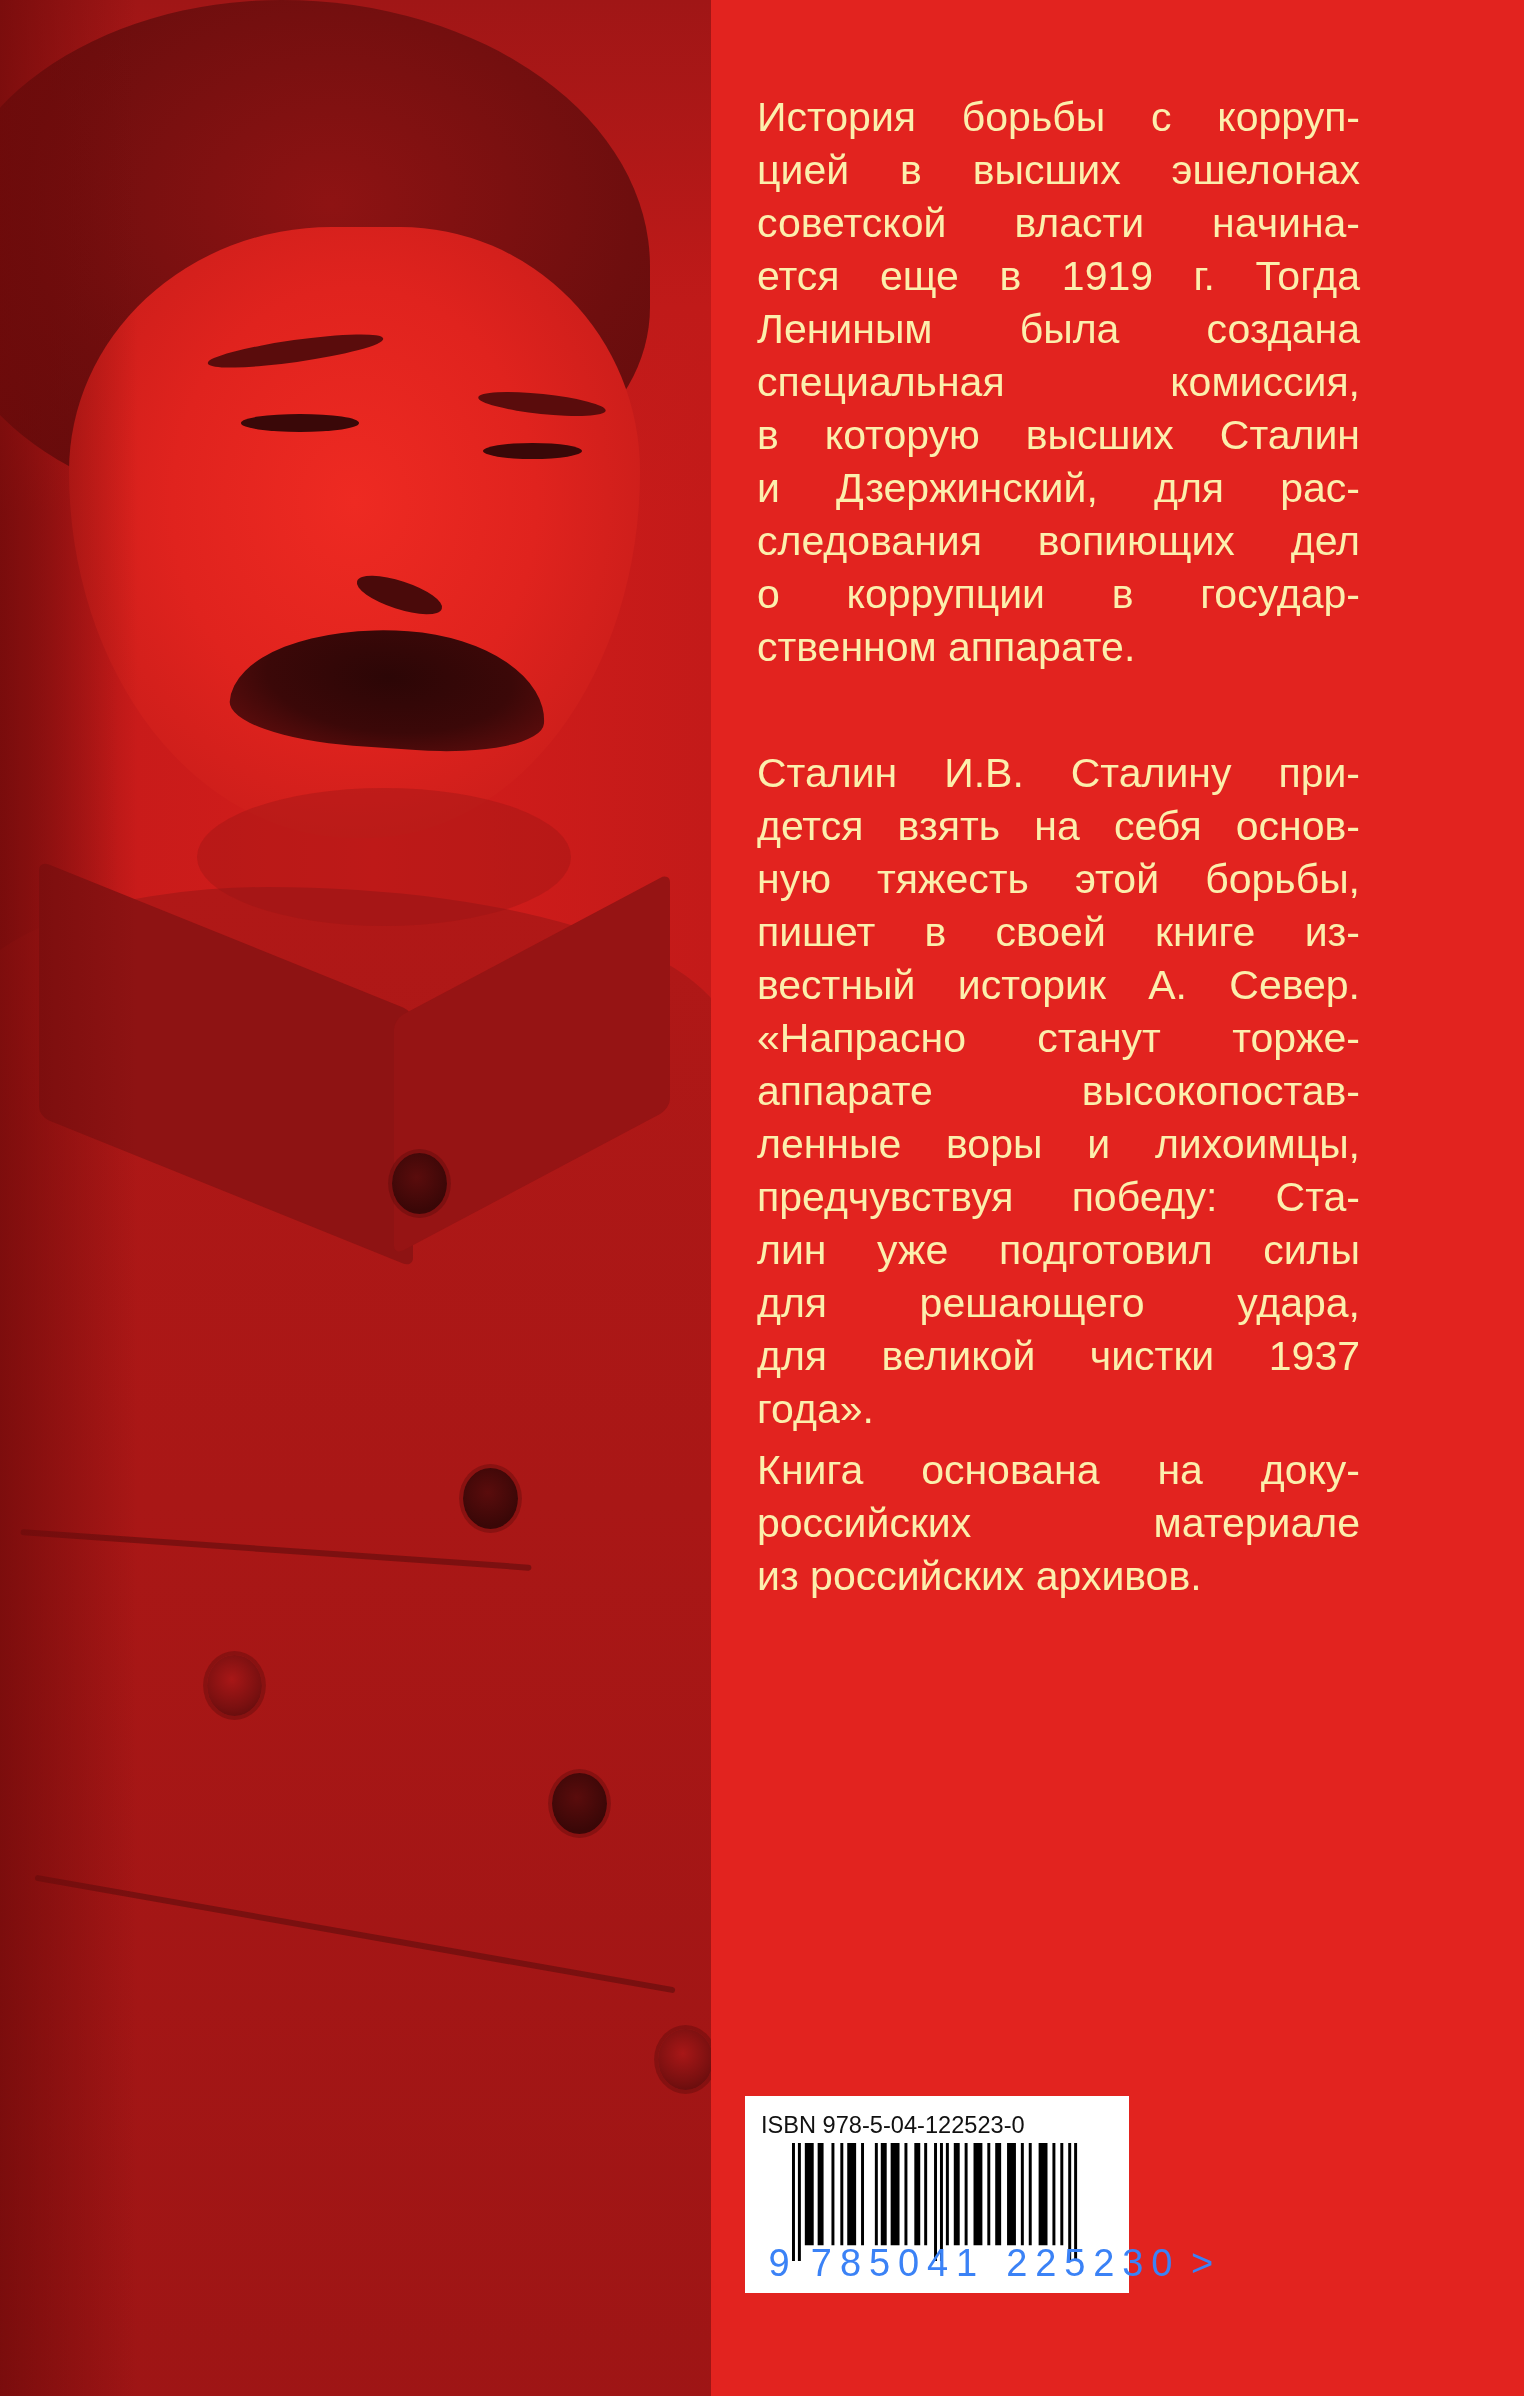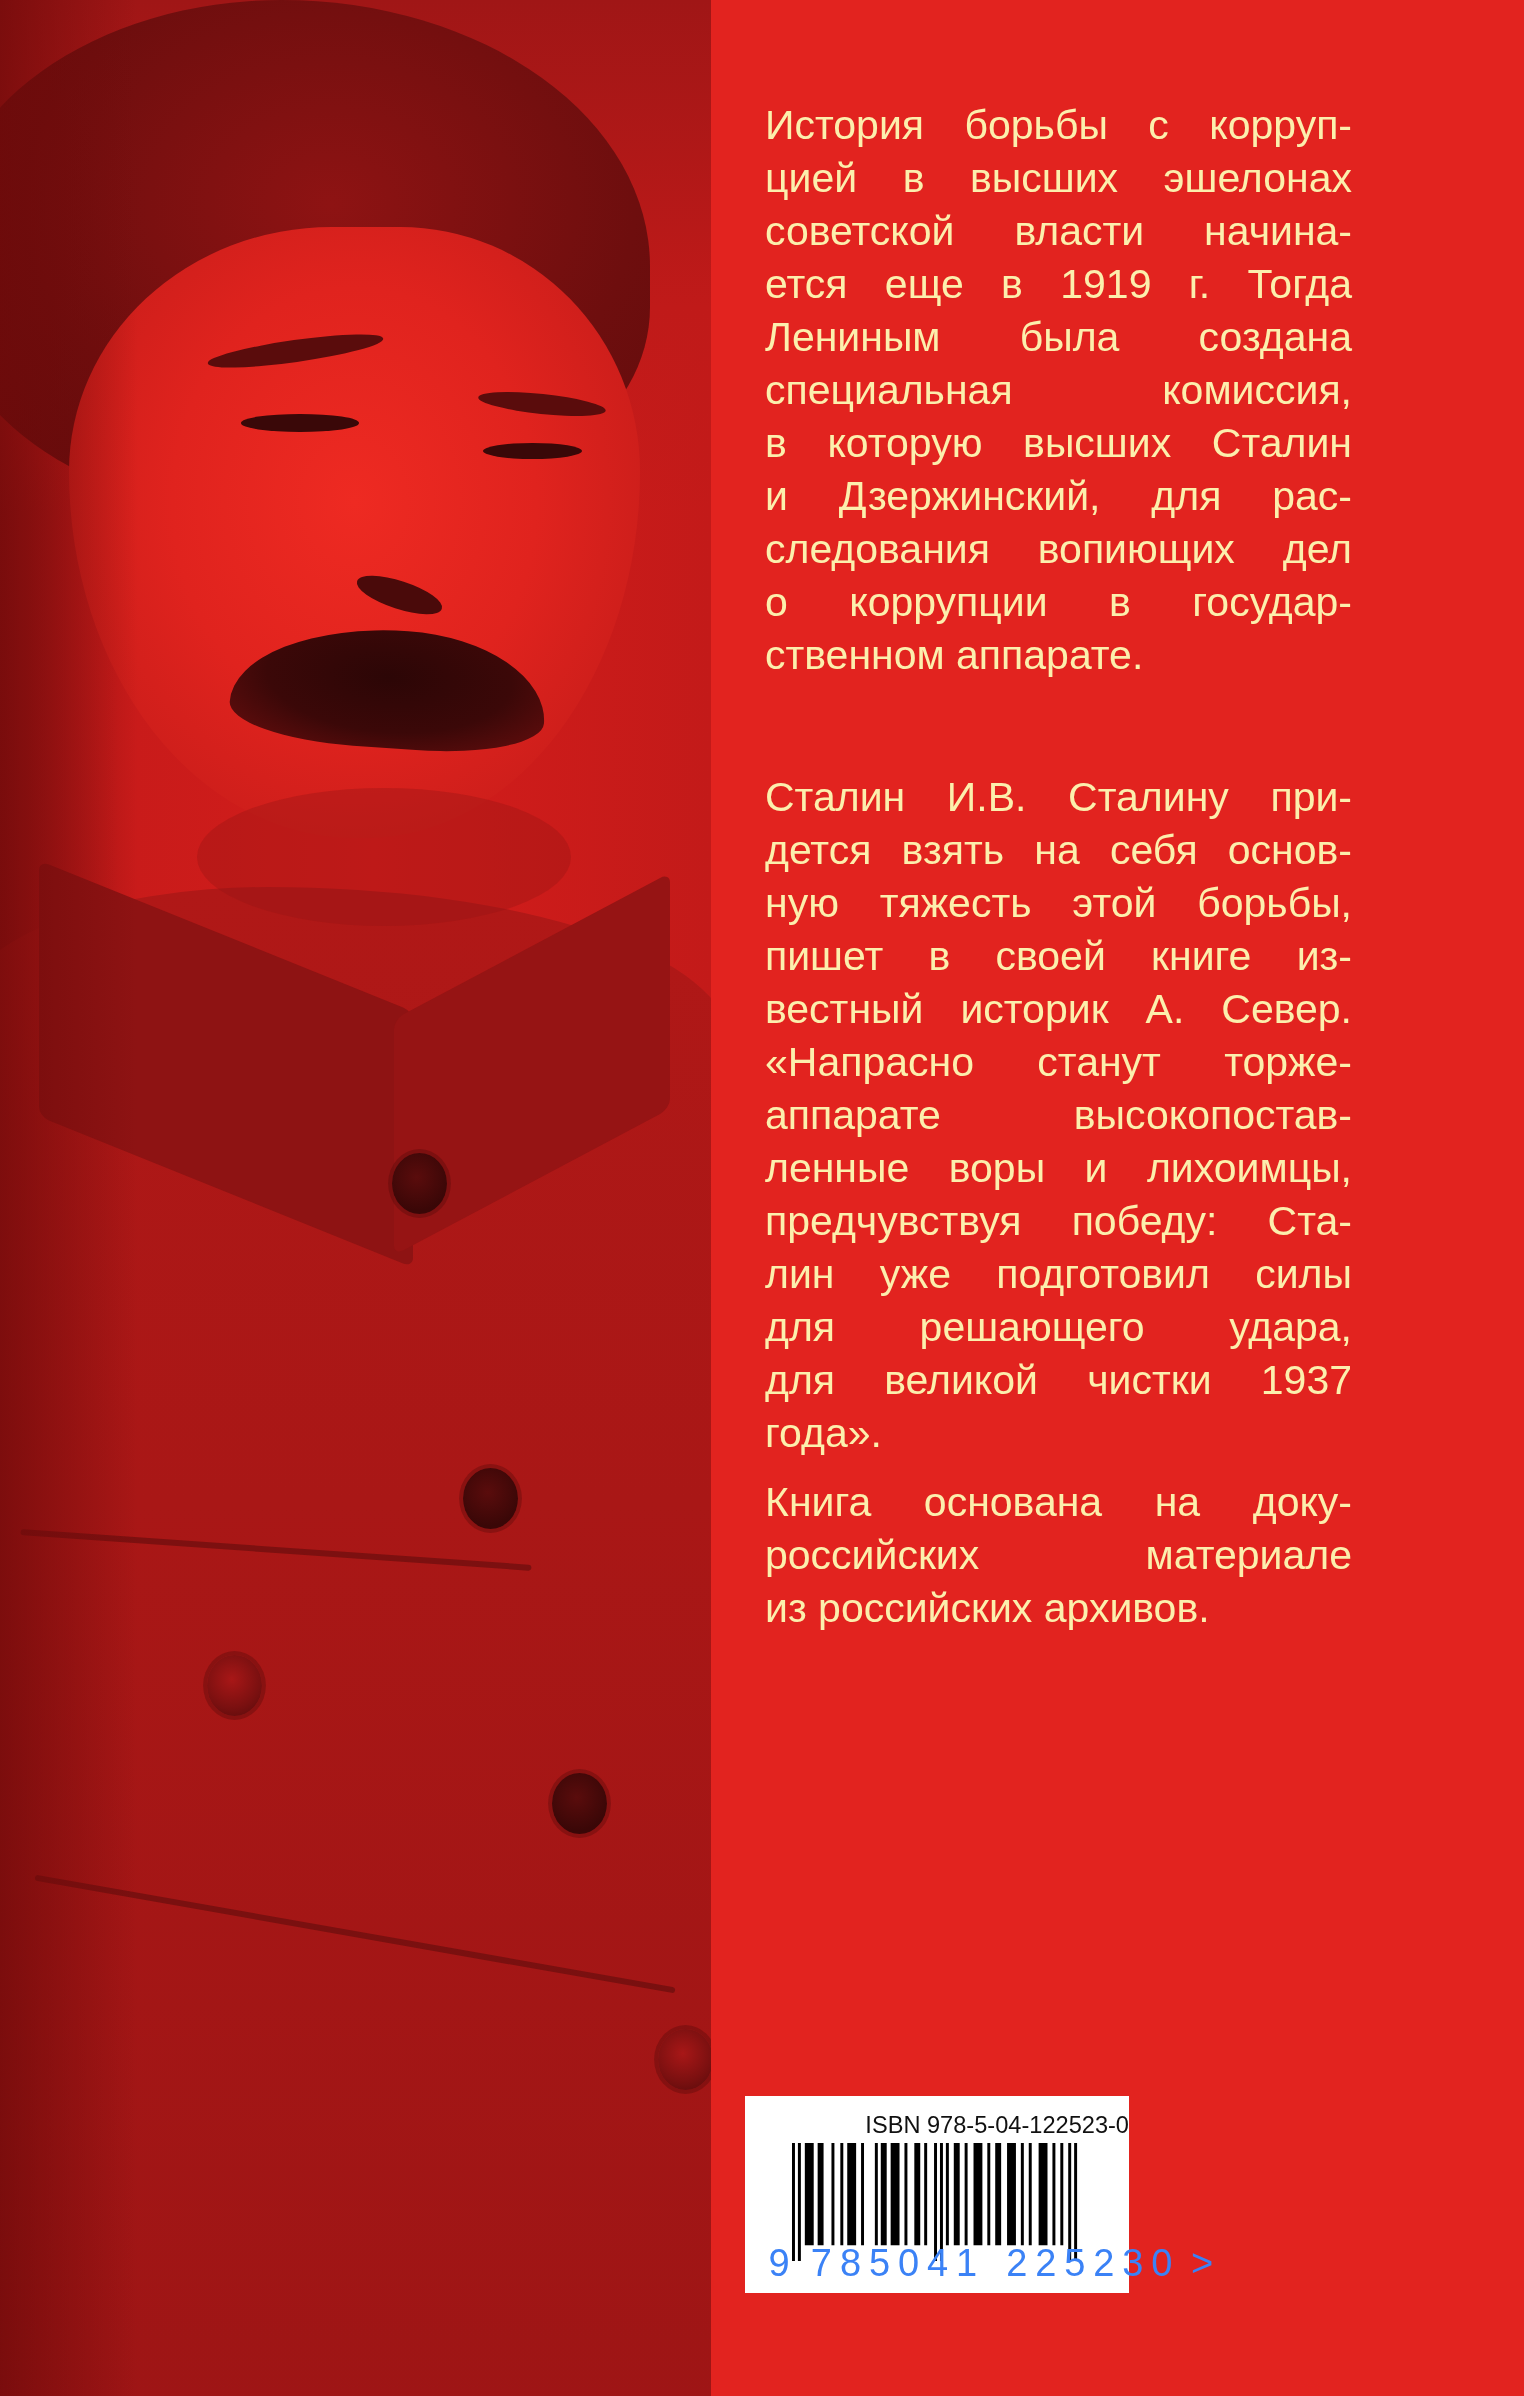--- a/index.html
+++ b/index.html
@@ -22,27 +22,27 @@
   .chin{position:absolute;left:197px;top:788px;width:374px;height:138px;border-radius:50%;background:rgba(150,20,20,.35);}
   
   .tunic{position:absolute;left:-39px;top:887px;width:768px;height:1537px;background:linear-gradient(180deg,#b01817 0%,#a91716 40%,#9e1515 100%);border-radius:40% 60% 0 0/8% 10% 0 0;}
   .collar-l{position:absolute;left:39px;top:936px;width:374px;height:256px;background:#8e1313;transform:skewY(22deg);border-radius:9.9px;}
   .collar-r{position:absolute;left:394px;top:946px;width:276px;height:236px;background:#961414;transform:skewY(-28deg);border-radius:9.9px;}
   .seam{position:absolute;height:5.9px;border-radius:3px;background:rgba(70,8,8,.45);}
   .button{position:absolute;width:55px;height:61px;border-radius:50%;background:radial-gradient(circle at 45% 40%,#a81717 0%,#7a1010 60%,#550b0b 100%);box-shadow:0 0 0 3.9px rgba(80,10,10,.35);}
   .button.dark{background:radial-gradient(circle at 45% 40%,#5a0c0c 0%,#3a0707 70%);}
   
   .text-col{position:absolute;left:749px;top:83px;width:619px;color:#fcefad;font-size:41px;line-height:53px;}
-  .para{margin:16px;text-align:justify;text-align-last:left;}
+  .para{margin:8px;text-align:justify;text-align-last:left;}
   .line{display:block;text-align:justify;text-align-last:justify;white-space:nowrap;}
   .line.last{text-align-last:left;}
   .gap{height:57px;}
   
   .barcode-box{position:absolute;left:745px;top:2096px;width:384px;height:197px;background:#ffffff;}
-  .isbn{position:absolute;left:0;top:15.8px;width:384px;text-align:right;font-size:23.6px;color:#111;letter-spacing:0px;}
+  .isbn{position:absolute;left:16px;top:15.8px;width:384px;text-align:left;font-size:23.6px;color:#111;letter-spacing:0px;}
   .bars{position:absolute;left:47px;top:47px;width:292px;height:118px;}
   .digits{position:absolute;left:23.6px;top:148px;width:355px;font-size:38px;color:#3b82f6;line-height:39px;white-space:pre;}
 </style>
 </head>
 <body>
 
 <div class="cover">
 
   <div class="photo">
     <div class="bg-top"></div>

